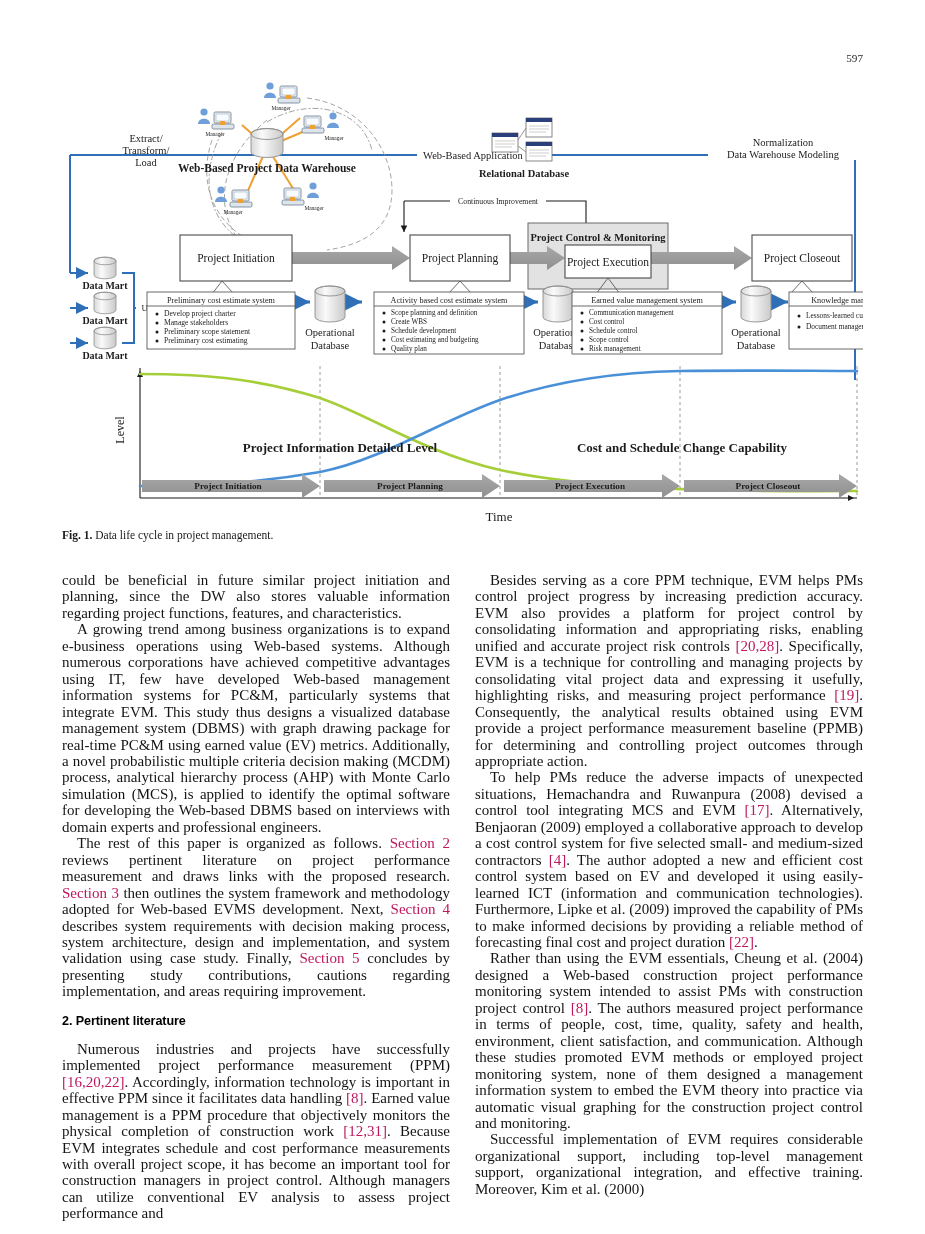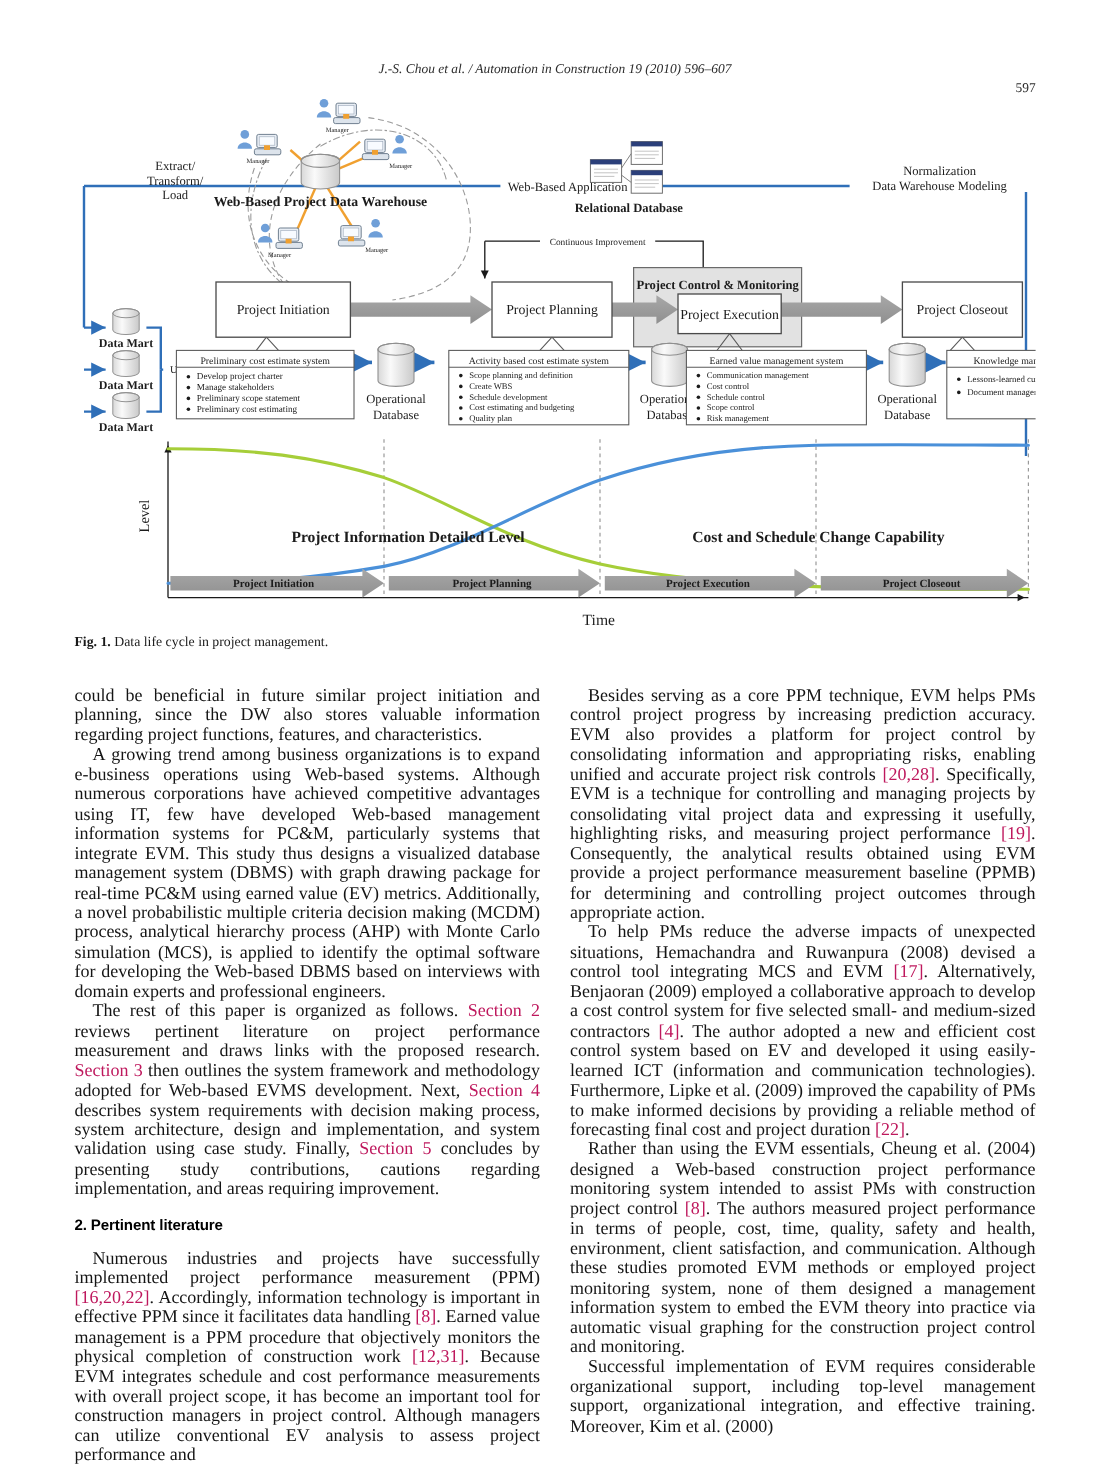--- a/index.html
+++ b/index.html
@@ -24,21 +24,21 @@
     font-size: 11.2px;
     font-style: italic;
     color: #2b2b2b;
   }
   .runhead .rh-center {
     position: absolute; left: 0; right: 0; top: 0;
     text-align: center;
     white-space: nowrap;
   }
   .runhead .rh-page {
-    position: absolute; right: 0; top: 16px;
+    position: absolute; right: 0; top: 0;
     font-style: normal;
     font-size: 11.2px;
   }
 
   
   .figure-wrap {
     position: absolute;
     top: 80px; left: 62px;
     width: 801px; height: 455px;
   }
@@ -87,21 +87,20 @@
   .ref { color: #be185d; }
 
   
   .sv-serif { font-family: "Liberation Serif", serif; fill: #1c1c1c; }
   .sv-bold  { font-weight: bold; }
 </style>
 </head>
 <body>
 
 <div class="runhead">
-  <span class="rh-center">J.-S. Chou et al. / Automation in Construction 19 (2010) 596–607</span>
   <span class="rh-page">597</span>
 </div>
 
 <div class="figure-wrap">
 <svg class="figure-svg" viewBox="0 0 801 455" xmlns="http://www.w3.org/2000/svg">
   <defs>
     <marker id="blueArrow" markerWidth="7" markerHeight="7" refX="6" refY="3" orient="auto">
       <path d="M0,0 L6,3 L0,6 z" fill="#2f6fb8"></path>
     </marker>
     <marker id="blkArrow" markerWidth="7" markerHeight="7" refX="6" refY="3" orient="auto">

